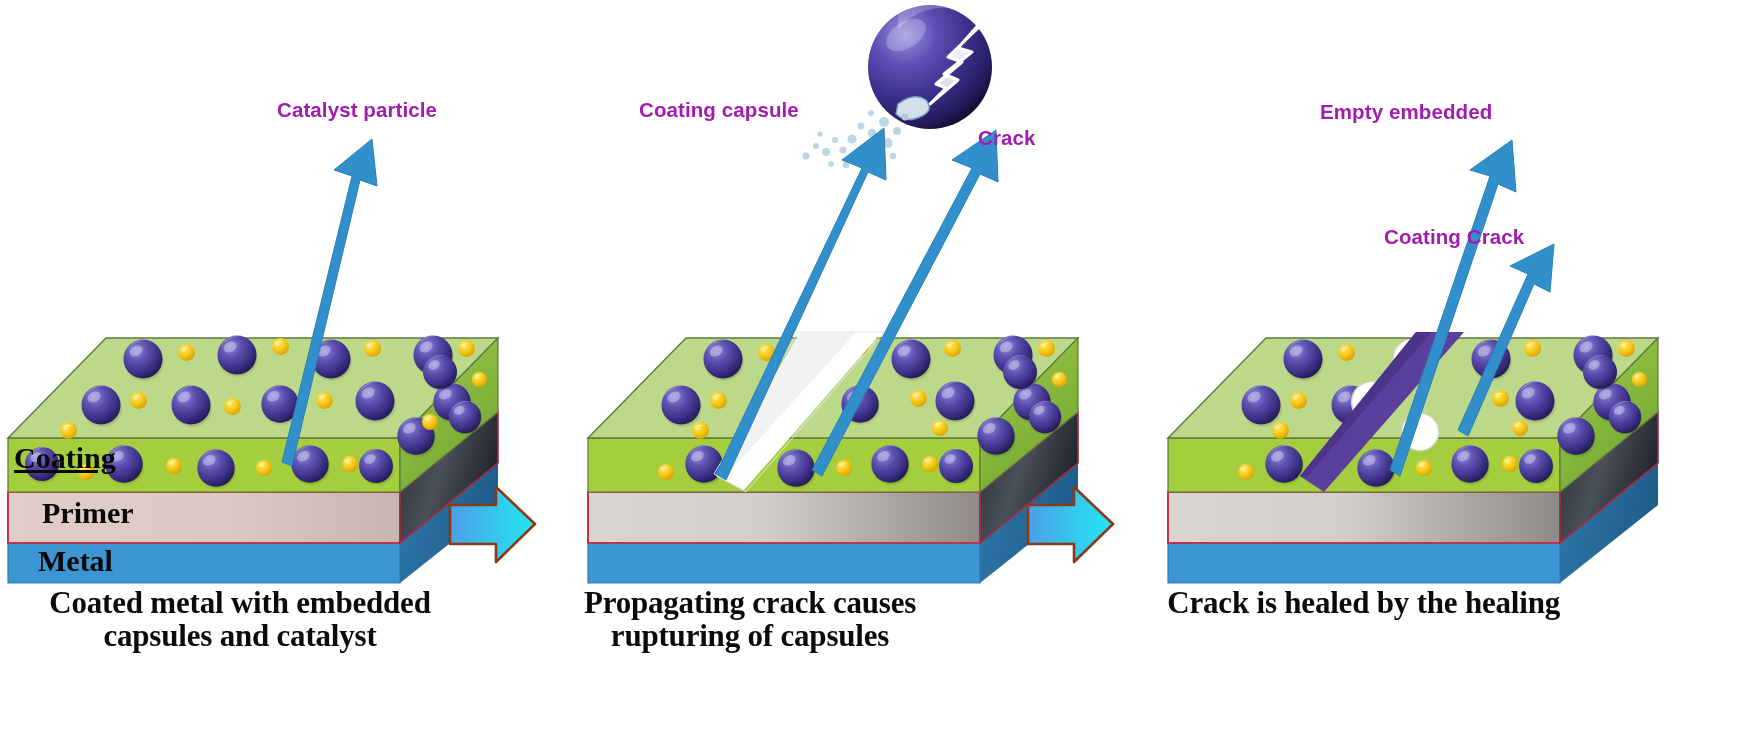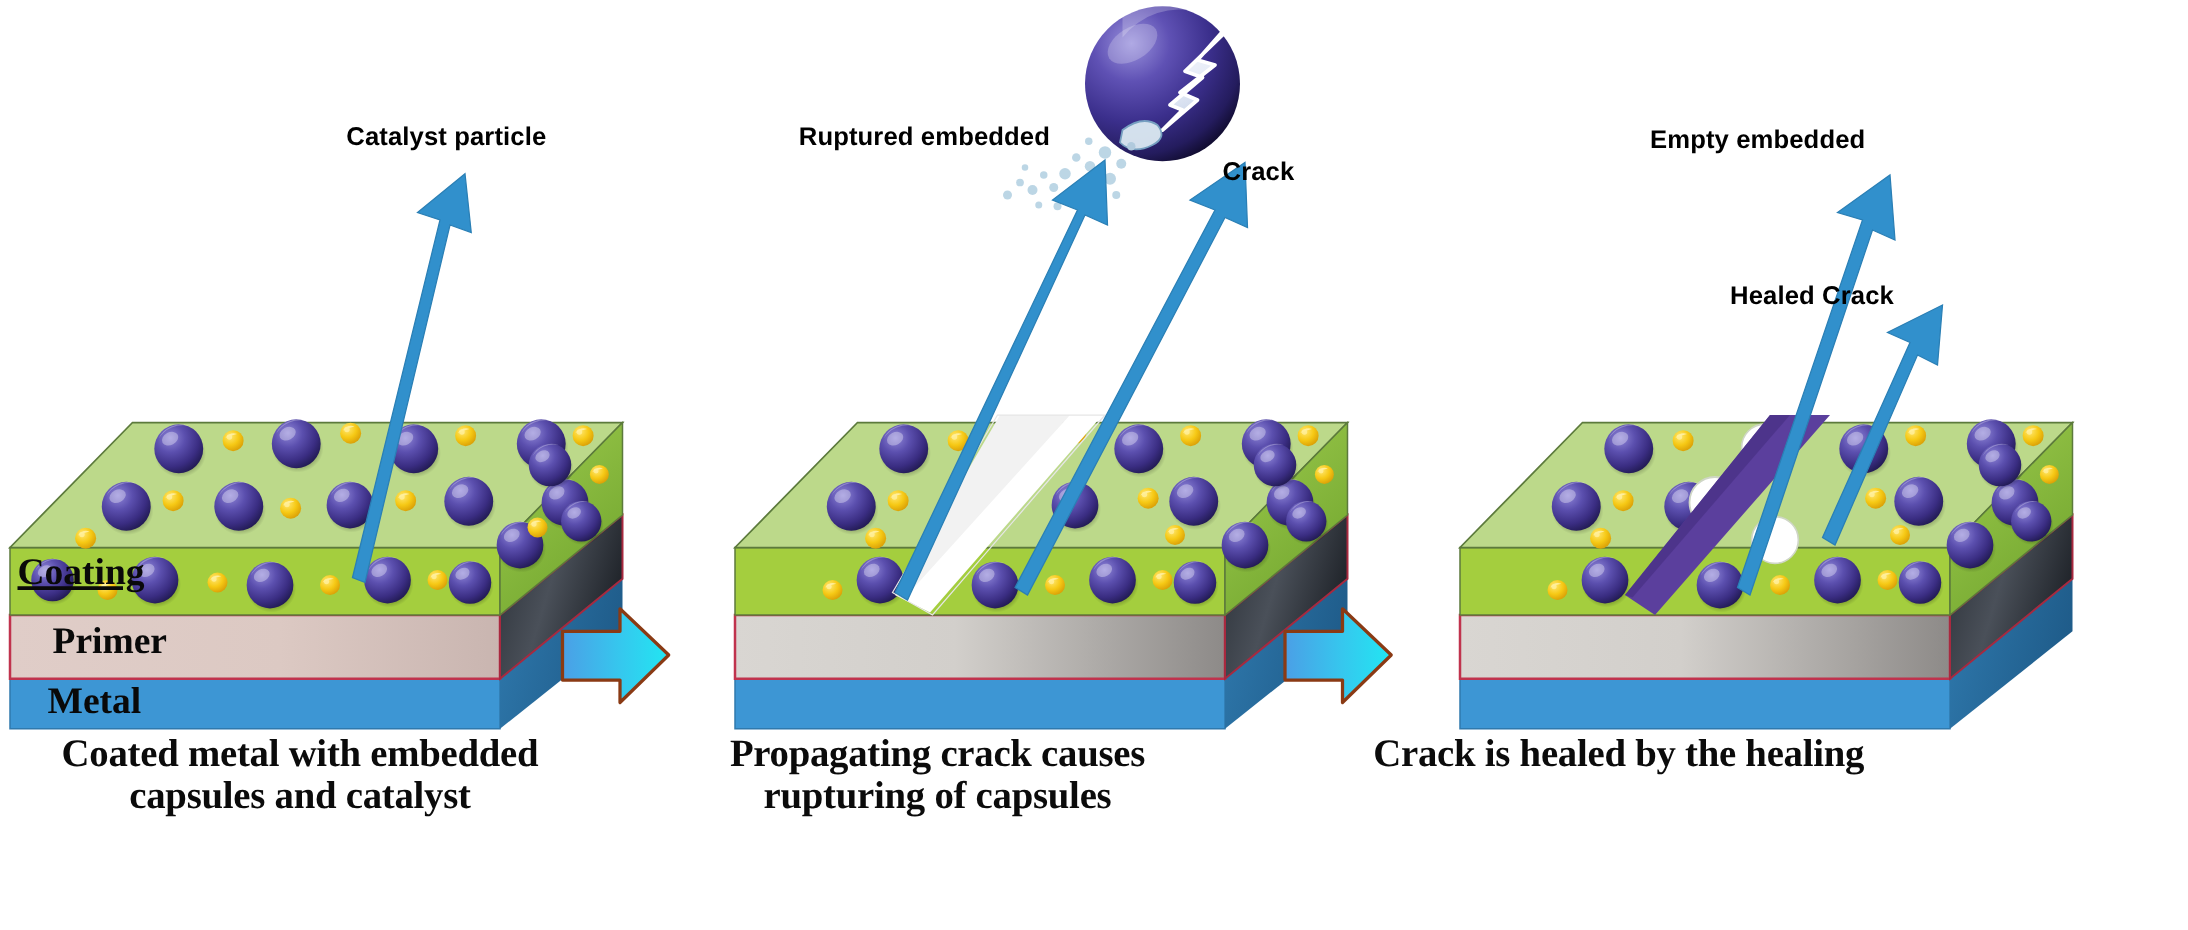--- a/index.html
+++ b/index.html
@@ -21,21 +21,21 @@
     line-height:1.08;
     color:#0b0b0b;
     text-align:center;
     letter-spacing:-0.2px;
   }
   .callout{
     position:absolute;
     font-family:"Liberation Sans",sans-serif;
     font-weight:bold;
     font-size:20.5px;
-    color:#000000;
+    color:#a21caf;
     white-space:nowrap;
     letter-spacing:0.1px;
   }
   .layer-label{
     position:absolute;
     font-family:"Liberation Serif",serif;
     font-weight:bold;
     font-size:30px;
     color:#090909;
     white-space:nowrap;
@@ -321,35 +321,35 @@
       <path d="M1458 430 L1528 274 L1510 266 L1554 244 L1550 292 L1534 284 L1468 436 Z" fill="#3190cc" stroke="#2a7fb5" stroke-width="1"></path>
     </g>
   </svg>
 
   <div class="layer-label" style="left:14px;top:441px;text-decoration:underline;">Coating</div>
   <div class="layer-label" style="left:14px;top:496px;margin-left:28px;">Primer</div>
   <div class="layer-label" style="left:14px;top:544px;margin-left:24px;">Metal</div>
 
   <div class="callout" style="left:277px;top:98px;">Catalyst particle</div>
 
-  <div class="callout" style="left:639px;top:98px;">Ruptured embedded</div>
+  <div class="callout" style="left:639px;top:98px;">Coating capsule</div>
 
   <div class="callout" style="left:978px;top:126px;">Crack</div>
 
   <div class="callout" style="left:1320px;top:100px;">Empty embedded</div>
 
-  <div class="callout" style="left:1384px;top:225px;">Healed Crack</div>
+  <div class="callout" style="left:1384px;top:225px;">Coating Crack</div>
 
   <div class="panel-caption" style="left:0px;top:586px;width:480px;">
     <div>Coated metal with embedded</div>
     <div>capsules and catalyst</div>
   </div>
 
   <div class="panel-caption" style="left:520px;top:586px;width:460px;">
     <div>Propagating crack causes</div>
     <div>rupturing of capsules</div>
   </div>
 
-  <div class="panel-caption" style="left:1030px;top:586px;width:530px;">
+  <div class="panel-caption" style="left:1030px;top:586px;width:530px;text-align:right;">
     <div>Crack is healed by the healing</div>
   </div>
 
 </div>
 
 </body></html>

